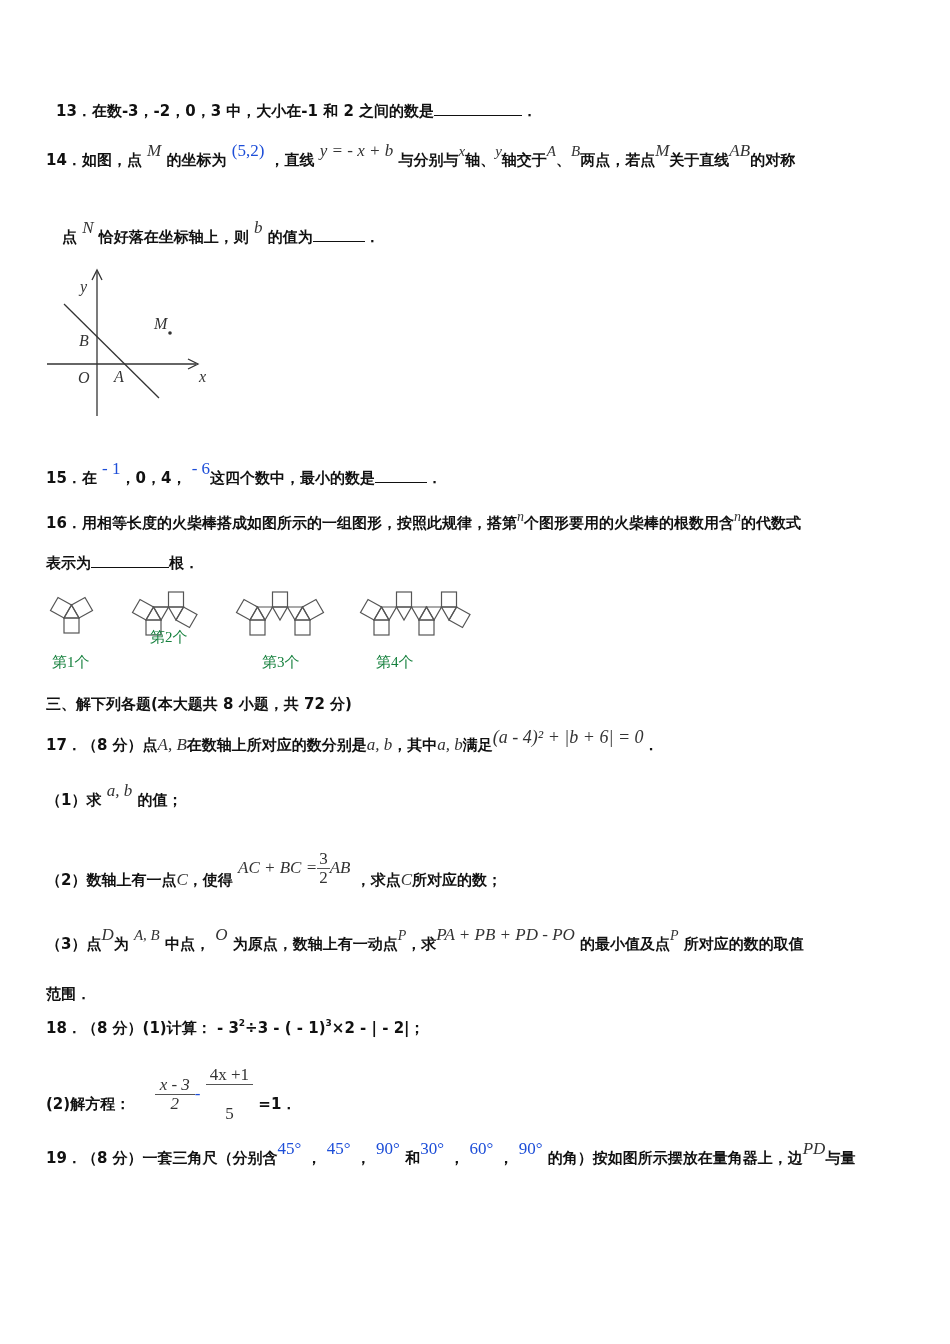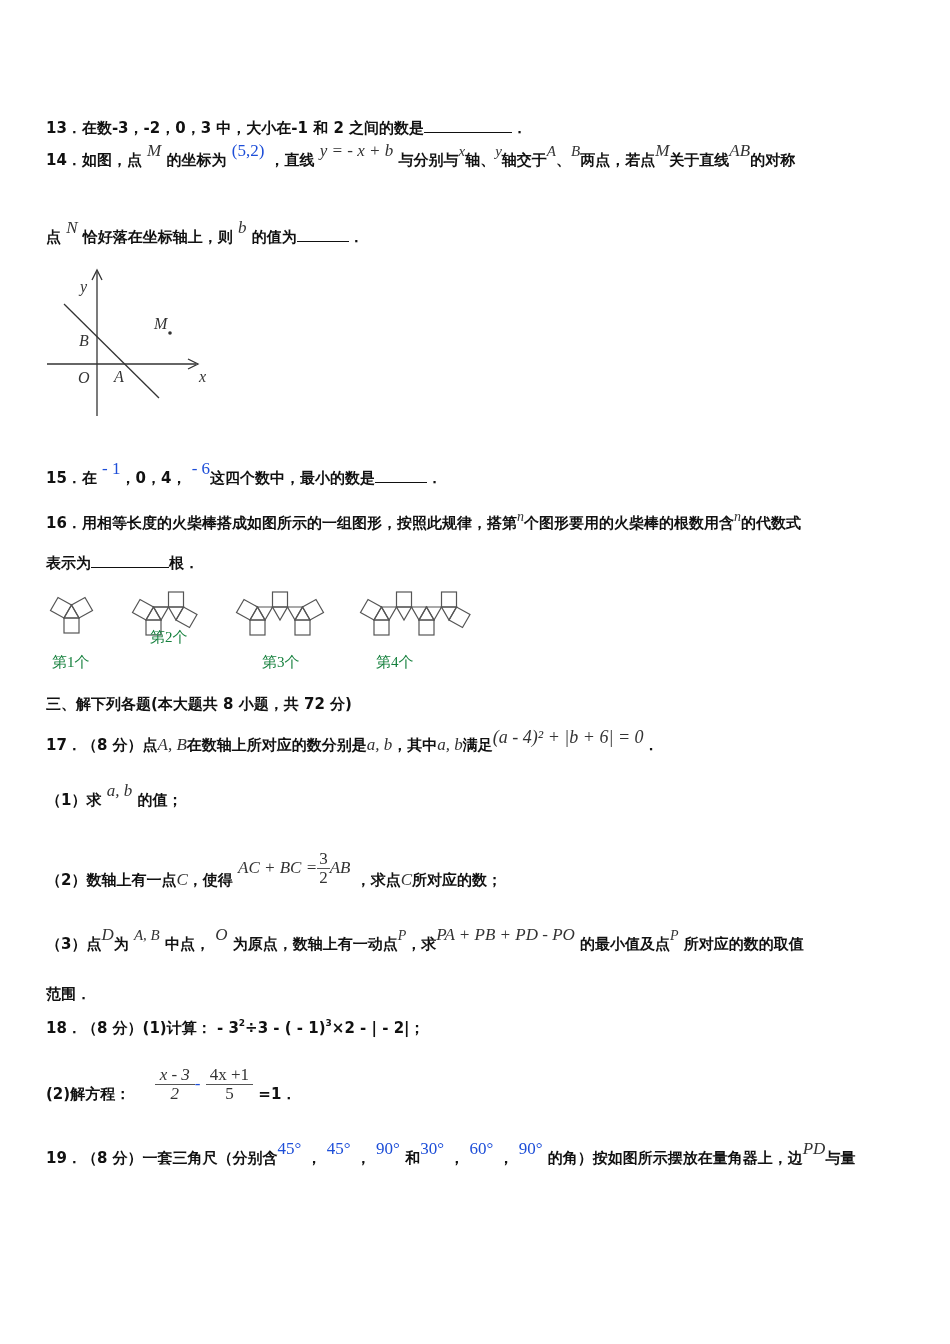--- a/index.html
+++ b/index.html
@@ -28,35 +28,35 @@
     font-family: "Liberation Serif", serif; font-weight: normal; font-size: 17px; color: #333; }
   .frac .num { border-bottom: 1px solid #555; padding: 0 2px; line-height: 18px; }
   .frac .den { line-height: 18px; }
   .sup { font-size: 9px; position: relative; top: -7px; }
   .fig { position: absolute; }
   .caption { position: absolute; font-size: 15px; font-weight: normal; font-family: "Liberation Serif", "DejaVu Serif", serif; color: #15803d; }
 </style>
 </head>
 <body>
 
-<div class="line" style="top:116px;">
+<div class="line" style="top:99px;margin-left:10px;">
   <span>13．</span><span>在数-3，-2，0，3 中，大小在-1 和 2 之间的数是</span><span class="blank" style="width:88px;"></span><span>．</span>
 </div>
 
 <div class="line" style="top:150px;">
   <span>14．</span><span>如图，点</span>
   <span class="m up">M</span>
   <span>的坐标为</span>
   <span class="mn up">(5,2)</span>
   <span>，直线</span>
   <span class="m up">y = - x + b</span>
   <span>与分别与</span><span class="m up" style="font-size:15px;">x</span><span>轴、</span><span class="m up" style="font-size:15px;">y</span><span>轴交于</span><span class="m up" style="font-size:15px;">A</span><span>、</span><span class="m up" style="font-size:15px;">B</span><span>两点，若点</span><span class="m up">M</span><span>关于直线</span><span class="m up">AB</span><span>的对称</span>
 </div>
 
-<div class="line" style="top:225px;">
+<div class="line" style="top:225px;margin-left:16px;">
   <span>点</span>
   <span class="m up">N</span>
   <span>恰好落在坐标轴上，则</span>
   <span class="m up">b</span>
   <span>的值为</span><span class="blank" style="width:52px;"></span><span>．</span>
 </div>
 
 <svg class="fig" style="left:44px; top:266px;" width="170" height="156" viewBox="0 0 170 156">
   <g stroke="#333" stroke-width="1.3" fill="none">
     <line x1="53" y1="150" x2="53" y2="6"></line>
@@ -182,21 +182,21 @@
   <span>- 3</span><span class="sup">2</span><span>÷3 - ( - 1)</span><span class="sup">3</span><span>×2 - | - 2|；</span>
 </div>
 
 <div class="line" style="top:1076px;">
   <span>(2)解方程：</span>
   <span style="display:inline-block; width:14px;"></span>
   <span class="frac" style="top:-10px;font-style:italic;">
       <span class="num" style="padding:0 5px;">x - 3</span>
       <span class="den">2</span>
     </span><span class="mn" style="top:-10px;">-</span>
-  <span class="frac" style="top:-10px;">
+  <span class="frac" style="top:-10px;gap:20px;">
       <span class="num" style="padding:0 4px;">4x +1</span>
       <span class="den">5</span>
     </span>
   <span>=1．</span>
 </div>
 
 <div class="line" style="top:1148px;">
   <span>19．</span><span>（8 分）</span><span>一套三角尺（分别含</span><span class="mn up">45°</span> ， <span class="mn up">45°</span> ， <span class="mn up">90°</span>
   <span>和</span><span class="mn up">30°</span> ， <span class="mn up">60°</span> ， <span class="mn up">90°</span>
   <span>的角）按如图所示摆放在量角器上，边</span><span class="m up">PD</span><span>与量</span>

